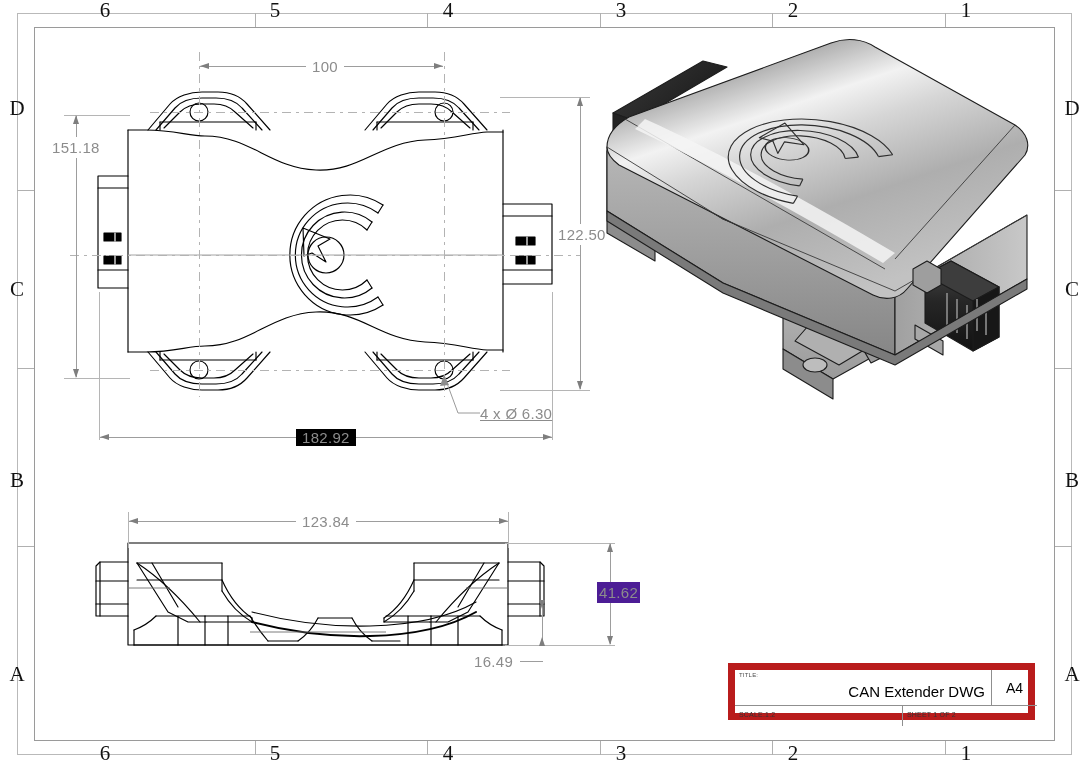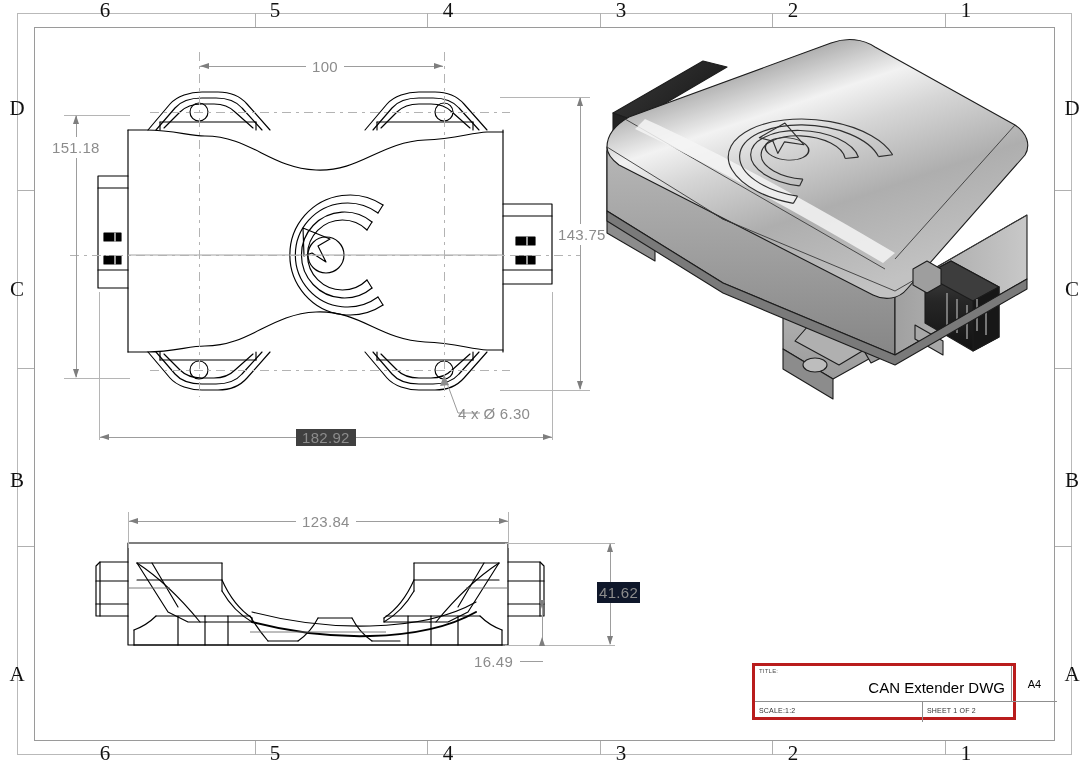--- a/index.html
+++ b/index.html
@@ -93,25 +93,25 @@
   }
 
   svg.viewsvg { position: absolute; overflow: visible; }
   svg.viewsvg path, svg.viewsvg line, svg.viewsvg circle, svg.viewsvg polyline, svg.viewsvg polygon {
     vector-effect: non-scaling-stroke;
   }
 
   
   #titleblock {
     position: absolute;
-    left: 752px;
+    left: 728px;
     top: 663px;
-    width: 264px;
+    width: 307px;
     height: 57px;
-    border: 3px solid #b91c1c;
+    border: 7px solid #b91c1c;
     box-sizing: border-box;
     background: #fff;
   }
   #tb-title-cell {
     position: absolute; left: 0; top: 0;
     width: 257px; height: 36px;
     border-right: 1px solid #8f8f8f;
     border-bottom: 1px solid #8f8f8f;
     box-sizing: border-box;
   }
@@ -123,21 +123,21 @@
     position: absolute; left: 0; right: 6px; top: 13px;
     text-align: right;
     font-size: 15px; color: #000;
   }
   #tb-size-cell {
     position: absolute; left: 257px; top: 0;
     width: 45px; height: 36px;
     border-bottom: 1px solid #8f8f8f;
     box-sizing: border-box;
     display: flex; align-items: center; justify-content: center;
-    font-size: 11px; color: #000;
+    font-size: 14px; color: #000;
   }
   #tb-scale-cell {
     position: absolute; left: 0; top: 36px;
     width: 168px; height: 20px;
     border-right: 1px solid #8f8f8f;
     box-sizing: border-box;
     font-size: 7px; color: #333;
     padding: 5px 0 0 4px; letter-spacing: .2px;
   }
   #tb-sheet-cell {
@@ -306,36 +306,36 @@
   <div class="dimline v" style="left:76px;top:116px;height:261px;"></div>
   <div class="arrow up" style="left:72.5px;top:115px;"></div>
   <div class="arrow down" style="left:72.5px;top:369px;"></div>
   <div class="dimtext" style="left:50px;top:137px;background:#fff;padding:2px 2px;">151.18</div>
 
   <div class="extline h" style="left:500px;top:97px;width:90px;"></div>
   <div class="extline h" style="left:500px;top:390px;width:90px;"></div>
   <div class="dimline v" style="left:580px;top:98px;height:291px;"></div>
   <div class="arrow up" style="left:576.5px;top:97px;"></div>
   <div class="arrow down" style="left:576.5px;top:381px;"></div>
-  <div class="dimtext" style="left:556px;top:224px;background:#fff;padding:2px 2px;">143.75</div>
+  <div class="dimtext" style="left:556px;top:224px;background:#fff;padding:2px 2px;">122.50</div>
 
   <div class="extline v" style="left:99px;top:292px;height:148px;"></div>
   <div class="extline v" style="left:552px;top:292px;height:148px;"></div>
   <div class="dimline h" style="left:100px;top:437px;width:452px;"></div>
   <div class="arrow left" style="left:100px;top:433.5px;"></div>
   <div class="arrow right" style="left:543px;top:433.5px;"></div>
-  <div class="dimtext" style="left:296px;top:429px;background:#404040;padding:0 6px;">182.92</div>
+  <div class="dimtext" style="left:296px;top:429px;background:#000000;padding:0 6px;">182.92</div>
 
   <svg class="viewsvg" style="left:420px;top:375px;width:130px;height:50px;" xmlns="http://www.w3.org/2000/svg">
     <g fill="none" stroke="#9a9a9a" stroke-width="1">
       <path d="M24,0 L38,38 L60,38"></path>
     </g>
     <polygon points="24,0 29,10 20,11" fill="#8c8c8c"></polygon>
   </svg>
-  <div class="dimtext" style="left:458px;top:405px;">4 x Ø 6.30</div>
+  <div class="dimtext" style="left:480px;top:405px;text-decoration:underline;">4 x Ø 6.30</div>
 
   <svg class="viewsvg" id="frontview" style="left:0px;top:0px;width:640px;height:700px;" xmlns="http://www.w3.org/2000/svg">
     <g fill="none" stroke="#000" stroke-width="1.15" stroke-linejoin="round" stroke-linecap="round">
 
       <path d="M128,543 L508,543 L508,645 L128,645 Z"></path>
 
       <path d="M128,562 L100,562 L96,566 L96,616 L128,616"></path>
       <path d="M96,581 L128,581"></path>
       <path d="M96,604 L128,604"></path>
       <path d="M100,562 L100,616"></path>
@@ -406,21 +406,21 @@
   <div class="dimline h" style="left:129px;top:521px;width:379px;"></div>
   <div class="arrow left" style="left:129px;top:517.5px;"></div>
   <div class="arrow right" style="left:499px;top:517.5px;"></div>
   <div class="dimtext" style="left:296px;top:513px;background:#fff;padding:0 6px;">123.84</div>
 
   <div class="extline h" style="left:505px;top:543px;width:110px;"></div>
   <div class="extline h" style="left:505px;top:645px;width:110px;"></div>
   <div class="dimline v" style="left:610px;top:544px;height:100px;"></div>
   <div class="arrow up" style="left:606.5px;top:543px;"></div>
   <div class="arrow down" style="left:606.5px;top:636px;"></div>
-  <div class="dimtext" style="left:597px;top:582px;background:#0f172a;padding:2px 2px;">41.62</div>
+  <div class="dimtext" style="left:597px;top:582px;background:#4c1d95;padding:2px 2px;">41.62</div>
 
   <div class="dimline v" style="left:542px;top:600px;height:46px;"></div>
   <div class="arrow down" style="left:538.5px;top:600px;"></div>
   <div class="arrow up" style="left:538.5px;top:637px;"></div>
   <div class="dimline h" style="left:520px;top:661px;width:23px;"></div>
   <div class="dimtext" style="left:474px;top:653px;">16.49</div>
 
   <svg class="viewsvg" id="isoview" style="left:595px;top:55px;width:470px;height:345px;" xmlns="http://www.w3.org/2000/svg">
     <defs>
       <linearGradient id="topface" x1="0" y1="0" x2="0.55" y2="1">

